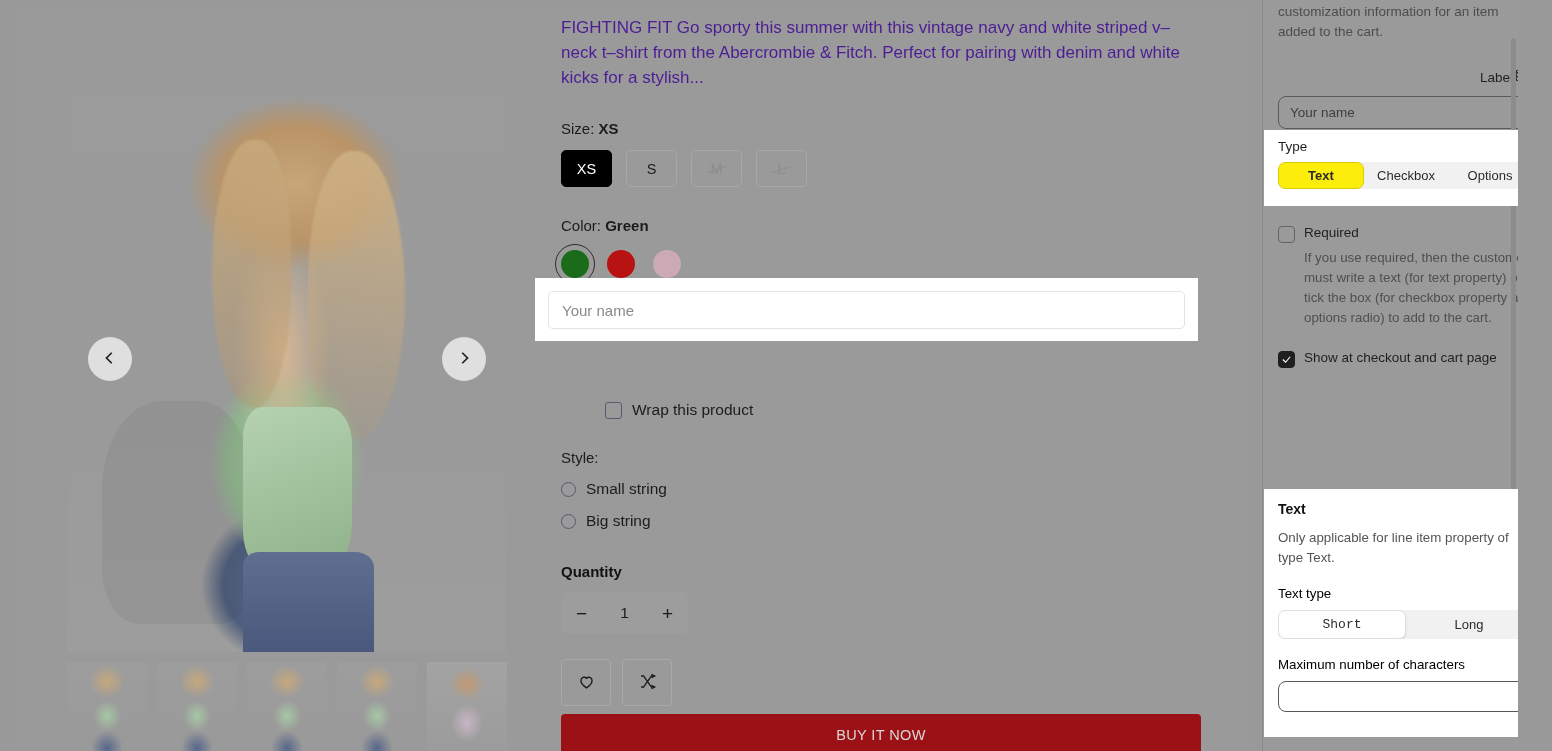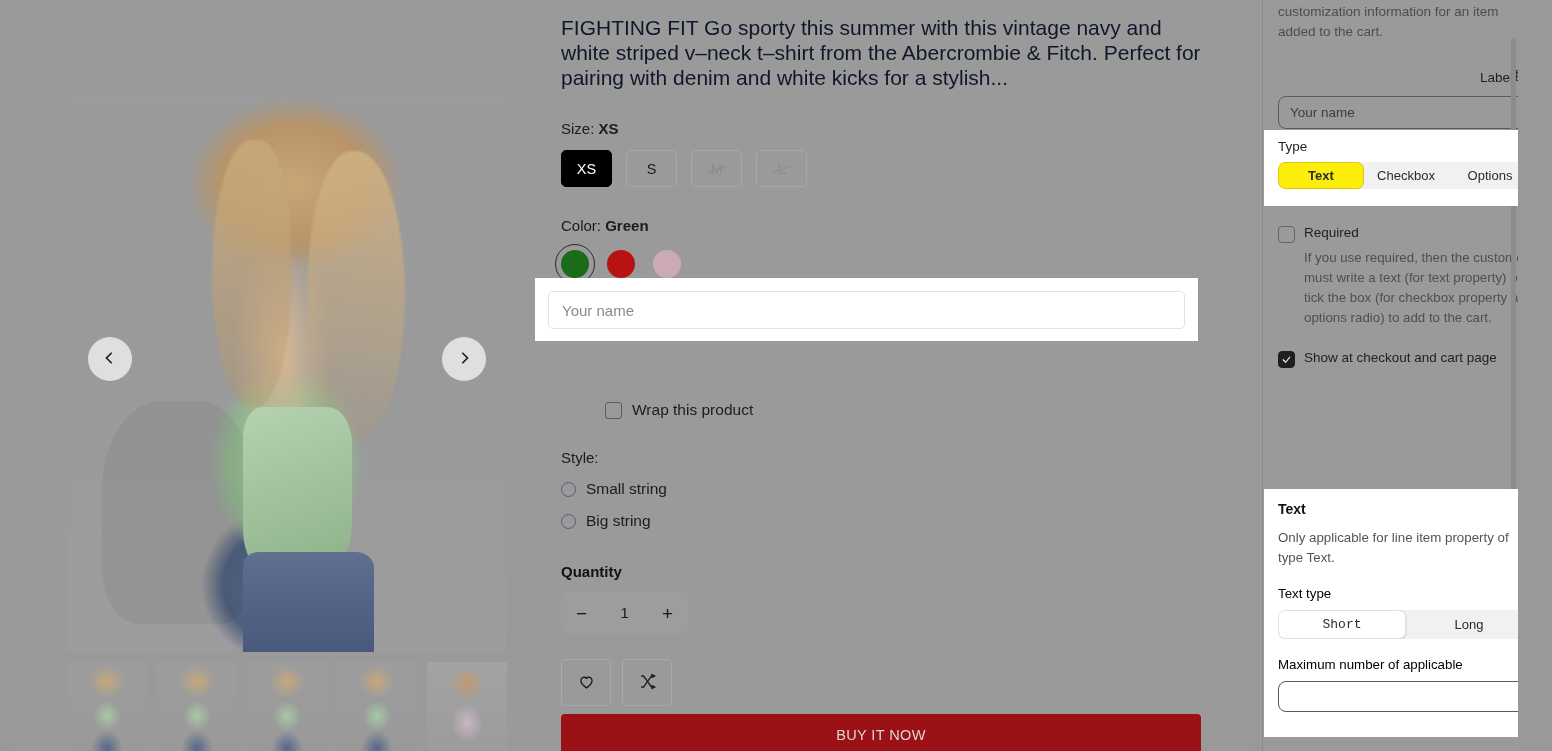--- a/index.html
+++ b/index.html
@@ -122,22 +122,22 @@
       linear-gradient(180deg,#a3a3a3,#9b9b9b);
   }
 
   
   .info {
     position: absolute;
     left: 547px; top: 0;
     width: 640px;
   }
   .desc {
-    color: #0f172a;
-    font-size: 21px;
+    color: #4c1d95;
+    font-size: 17px;
     line-height: 25px;
     width: 640px;
     padding-top: 6px;
   }
   .opt-label {
     font-size: 15px; color: #1c1c1c;
     margin-top: 30px;
   }
   .opt-label b { font-weight: 700; }
 
@@ -550,20 +550,20 @@
     </div>
 
     <div class="text-card">
       <div class="tc-title">Text</div>
       <div class="tc-desc">Only applicable for line item property of type Text.</div>
       <div class="tc-lab">Text type</div>
       <div class="seg" style="height:29px;margin-top:9px;">
         <div class="on-white">Short</div>
         <div>Long</div>
       </div>
-      <div class="tc-lab">Maximum number of applicable</div>
+      <div class="tc-lab">Maximum number of characters</div>
       <div class="tc-input"></div>
     </div>
 
     <div class="p-scroll-thumb"></div>
   </div>
 
 </div>
 
 </body></html>

